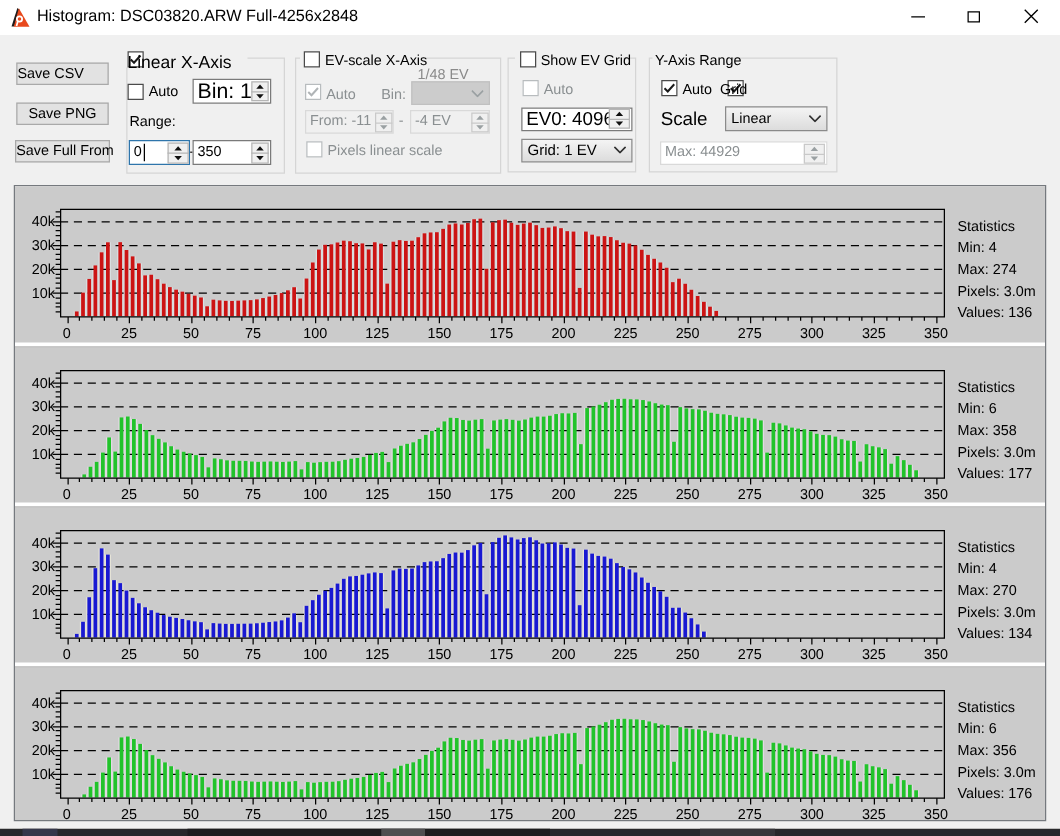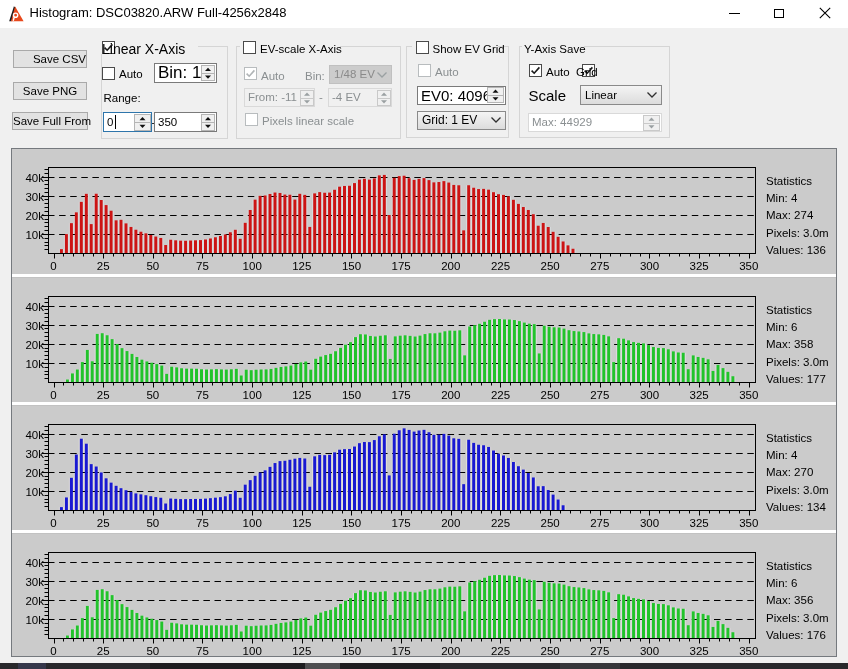--- a/index.html
+++ b/index.html
@@ -6,21 +6,21 @@
     <path d="M7.1 0.5 L15.6 15.3 L3.0 15.3 Z" fill="#e8491d"></path>
     <circle cx="7.6" cy="9.2" r="2.1" fill="none" stroke="#fff" stroke-width="1.4"></circle>
     <path d="M6.3 10.9 L5.2 14.8" stroke="#fff" stroke-width="1.4" fill="none"></path>
   </svg>
 <div style="position:absolute;left:29.5px;top:5px;width:500px;height:16px;line-height:16px;font-size:13px;color:#000;white-space:nowrap">Histogram: DSC03820.ARW Full-4256x2848</div>
 <div style="position:absolute;left:729px;top:13px;width:11px;height:1px;background:#000"></div>
 <div style="position:absolute;left:774px;top:8.5px;width:10px;height:9px;border:1px solid #000;box-sizing:border-box"></div>
 <svg style="position:absolute;left:819px;top:7px" width="12" height="12">
     <path d="M0.8 0.8 L11.2 11.2 M0.8 11.2 L11.2 0.8" stroke="#000" stroke-width="1.1"></path>
   </svg>
-<div style="position:absolute;left:13px;top:50px;width:74px;height:18px;background:#e2e2e2;border:1px solid #a9a9a9;box-sizing:border-box;text-align:right;line-height:16px;font-size:11.5px;white-space:nowrap">Save CSV</div>
+<div style="position:absolute;left:13px;top:50px;width:74px;height:18px;background:#e2e2e2;border:1px solid #a9a9a9;box-sizing:border-box;text-align:left;line-height:16px;font-size:11.5px;white-space:nowrap">Save CSV</div>
 <div style="position:absolute;left:13px;top:82px;width:74px;height:18px;background:#e2e2e2;border:1px solid #a9a9a9;box-sizing:border-box;text-align:center;line-height:16px;font-size:11.5px;white-space:nowrap">Save PNG</div>
 <div style="position:absolute;left:12px;top:112px;width:76px;height:18px;background:#e2e2e2;border:1px solid #a9a9a9;box-sizing:border-box;text-align:center;line-height:16px;font-size:11.5px;white-space:nowrap">Save Full From</div>
 <div style="position:absolute;left:100.5px;top:46px;width:127px;height:93px;border:1px solid #d5d5d5;box-sizing:border-box"></div>
 <div style="position:absolute;left:98px;top:40px;width:100px;height:14px;background:#f0f0f0"></div>
 <div style="position:absolute;left:102px;top:41px;width:13px;height:13px;background:#fff;border:1px solid #4a4a4a;box-sizing:border-box"></div>
 <svg style="position:absolute;left:102px;top:41px" width="13" height="13">
     <path d="M2.6 6.6 L5.2 9.2 L10.4 3.4" stroke="#1a1a1a" stroke-width="1.6" fill="none"></path>
   </svg>
 <div style="position:absolute;left:102px;top:41.5px;width:200px;height:14px;line-height:14px;font-size:14px;color:#000;white-space:nowrap">Linear X-Axis</div>
 <div style="position:absolute;left:102px;top:67px;width:13px;height:13px;background:#fff;border:1px solid #4a4a4a;box-sizing:border-box"></div>
@@ -56,21 +56,21 @@
 <div style="position:absolute;left:240px;top:40px;width:100px;height:14px;background:#f0f0f0"></div>
 <div style="position:absolute;left:243px;top:41px;width:13px;height:13px;background:#fff;border:1px solid #4a4a4a;box-sizing:border-box"></div>
 <div style="position:absolute;left:260px;top:42px;width:200px;height:14px;line-height:14px;font-size:11.5px;color:#000;white-space:nowrap">EV-scale X-Axis</div>
 <div style="position:absolute;left:244px;top:67px;width:13px;height:13px;background:#fff;border:1px solid #b8bcbe;box-sizing:border-box"></div>
 <svg style="position:absolute;left:244px;top:67px" width="13" height="13">
     <path d="M2.6 6.6 L5.2 9.2 L10.4 3.4" stroke="#b0b4b6" stroke-width="1.6" fill="none"></path>
   </svg>
 <div style="position:absolute;left:261px;top:68.5px;width:200px;height:14px;line-height:14px;font-size:11.5px;color:#8a8f91;white-space:nowrap">Auto</div>
 <div style="position:absolute;left:305px;top:68.5px;width:200px;height:14px;line-height:14px;font-size:11.5px;color:#8a8f91;white-space:nowrap">Bin:</div>
 <div style="position:absolute;left:329px;top:65px;width:63px;height:19px;background:#cccccc;border:1px solid #c0c0c0;box-sizing:border-box"></div>
-<div style="position:absolute;left:334px;top:66px;width:43px;height:15px;line-height:17px;color:#8a8a8a;font-size:11.5px;white-space:nowrap">1/48 EV</div>
+<div style="position:absolute;left:334px;top:52px;width:43px;height:15px;line-height:17px;color:#8a8a8a;font-size:11.5px;white-space:nowrap">1/48 EV</div>
 <svg style="position:absolute;left:377px;top:71.5px" width="10" height="6">
     <path d="M0.5 0.5 L5 5 L9.5 0.5" stroke="#9aa0a2" stroke-width="1.3" fill="none"></path>
   </svg>
 <div style="position:absolute;left:244px;top:88px;width:71px;height:19px;background:#f0f0f0;border:1px solid #d9d9d9;box-sizing:border-box"></div>
 <div style="position:absolute;left:248px;top:89px;width:53px;height:17px;line-height:17px;color:#8a8f91;font-size:11.5px;white-space:nowrap">From: -11</div>
 <div style="position:absolute;left:299.5px;top:89.5px;width:14px;height:16px;background:#f0f0f0;border:1px solid #c9c9c9;box-sizing:border-box"></div>
 <div style="position:absolute;left:299.5px;top:97.5px;width:14px;height:0px;border-top:1px solid #c9c9c9"></div>
 <svg style="position:absolute;left:299.5px;top:89.5px" width="14" height="16">
     <path d="M4 5.8 l3 -3.4 l3 3.4 z" fill="#9aa0a2"></path>
     <path d="M4 10.2 l3 3.4 l3 -3.4 z" fill="#9aa0a2"></path>
@@ -100,21 +100,21 @@
     <path d="M5.5 5.8 l3 -3.4 l3 3.4 z" fill="#101010"></path>
     <path d="M5.5 10.2 l3 3.4 l3 -3.4 z" fill="#101010"></path>
   </svg>
 <div style="position:absolute;left:417px;top:110.5px;width:88.5px;height:19.5px;background:linear-gradient(#f4f4f4,#dcdcdc);border:1px solid #8a8a8a;box-sizing:border-box"></div>
 <div style="position:absolute;left:422px;top:111.5px;width:68.5px;height:17.5px;line-height:17.5px;color:#000;font-size:12px;white-space:nowrap">Grid: 1 EV</div>
 <svg style="position:absolute;left:490.5px;top:117.25px" width="10" height="6">
     <path d="M0.5 0.5 L5 5 L9.5 0.5" stroke="#303030" stroke-width="1.3" fill="none"></path>
   </svg>
 <div style="position:absolute;left:519px;top:46px;width:151px;height:92px;border:1px solid #d5d5d5;box-sizing:border-box"></div>
 <div style="position:absolute;left:522px;top:40px;width:62px;height:14px;background:#f0f0f0"></div>
-<div style="position:absolute;left:524px;top:42px;width:200px;height:14px;line-height:14px;font-size:11.5px;color:#000;white-space:nowrap">Y-Axis Save</div>
+<div style="position:absolute;left:524px;top:42px;width:200px;height:14px;line-height:14px;font-size:11.5px;color:#000;white-space:nowrap">Y-Axis Range</div>
 <div style="position:absolute;left:529px;top:64px;width:13px;height:13px;background:#fff;border:1px solid #4a4a4a;box-sizing:border-box"></div>
 <svg style="position:absolute;left:529px;top:64px" width="13" height="13">
     <path d="M2.6 6.6 L5.2 9.2 L10.4 3.4" stroke="#1a1a1a" stroke-width="1.6" fill="none"></path>
   </svg>
 <div style="position:absolute;left:546px;top:64.5px;width:200px;height:14px;line-height:14px;font-size:11.5px;color:#000;white-space:nowrap">Auto</div>
 <div style="position:absolute;left:582px;top:64px;width:13px;height:13px;background:#fff;border:1px solid #4a4a4a;box-sizing:border-box"></div>
 <svg style="position:absolute;left:582px;top:64px" width="13" height="13">
     <path d="M2.6 6.6 L5.2 9.2 L10.4 3.4" stroke="#1a1a1a" stroke-width="1.6" fill="none"></path>
   </svg>
 <div style="position:absolute;left:576px;top:64.5px;width:200px;height:14px;line-height:14px;font-size:11.5px;color:#000;white-space:nowrap">Grid</div>

